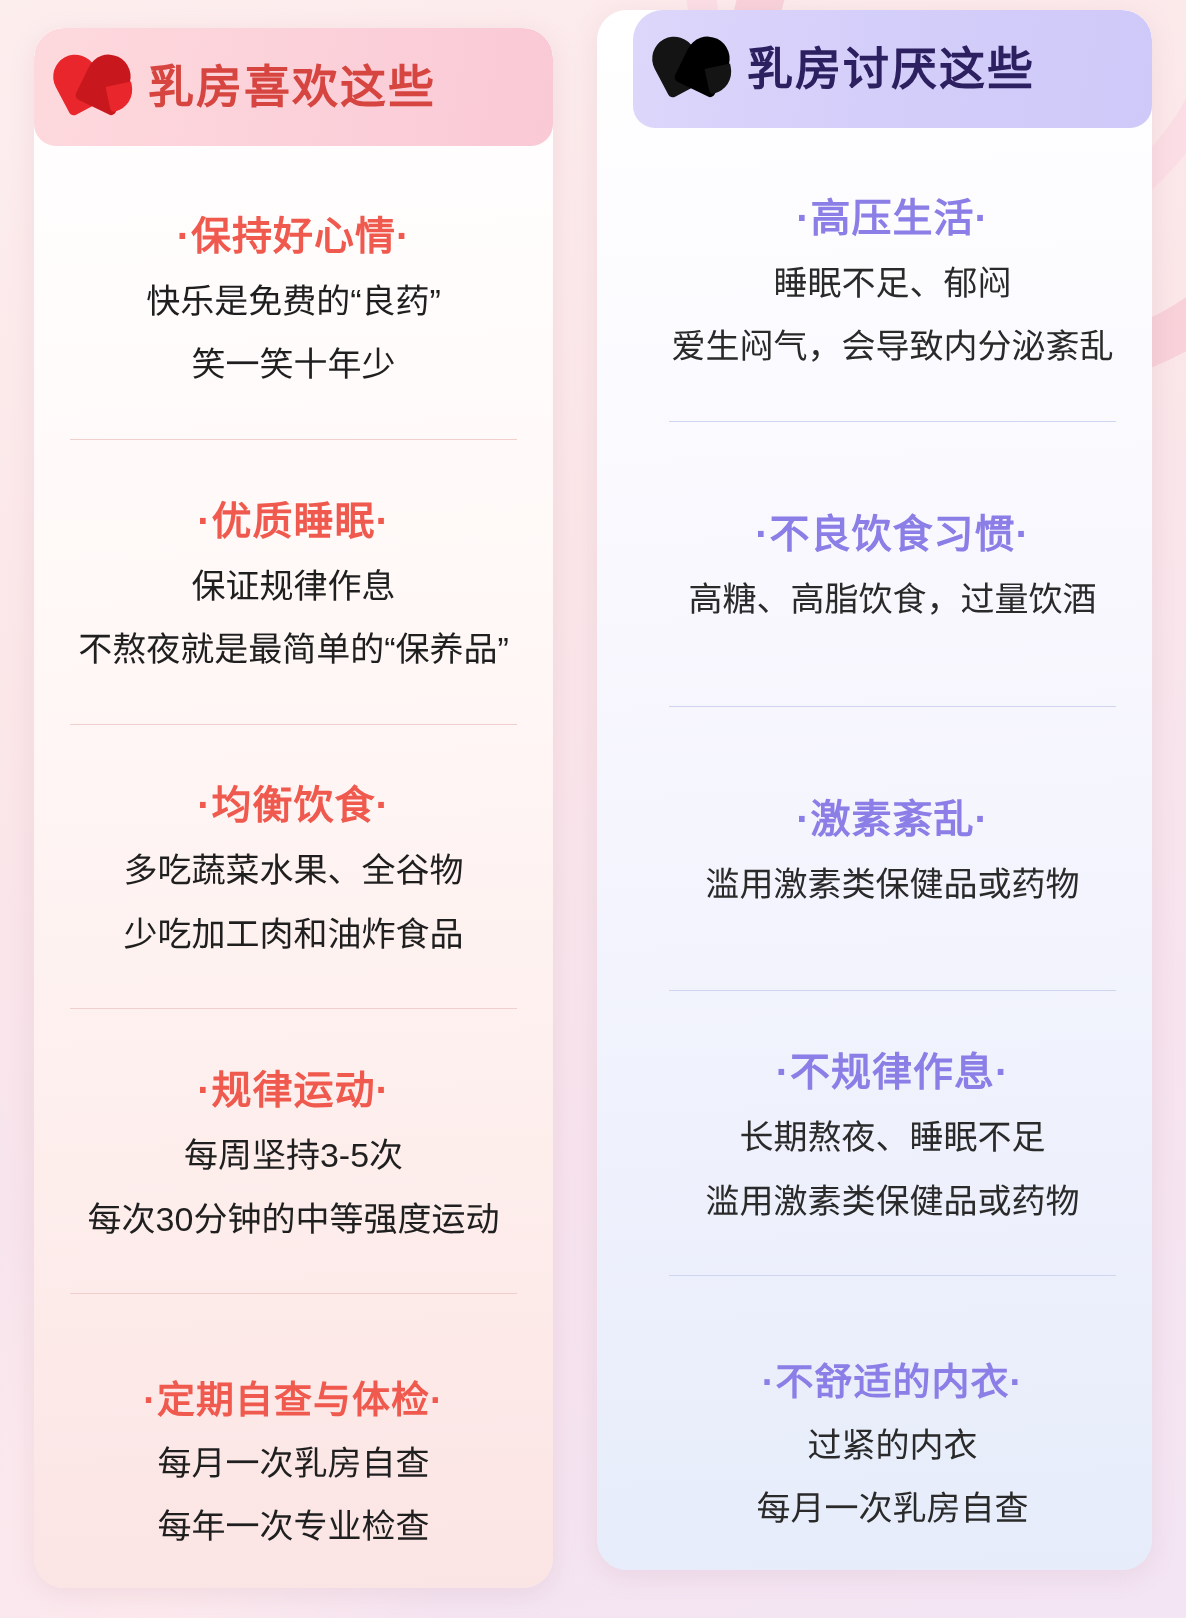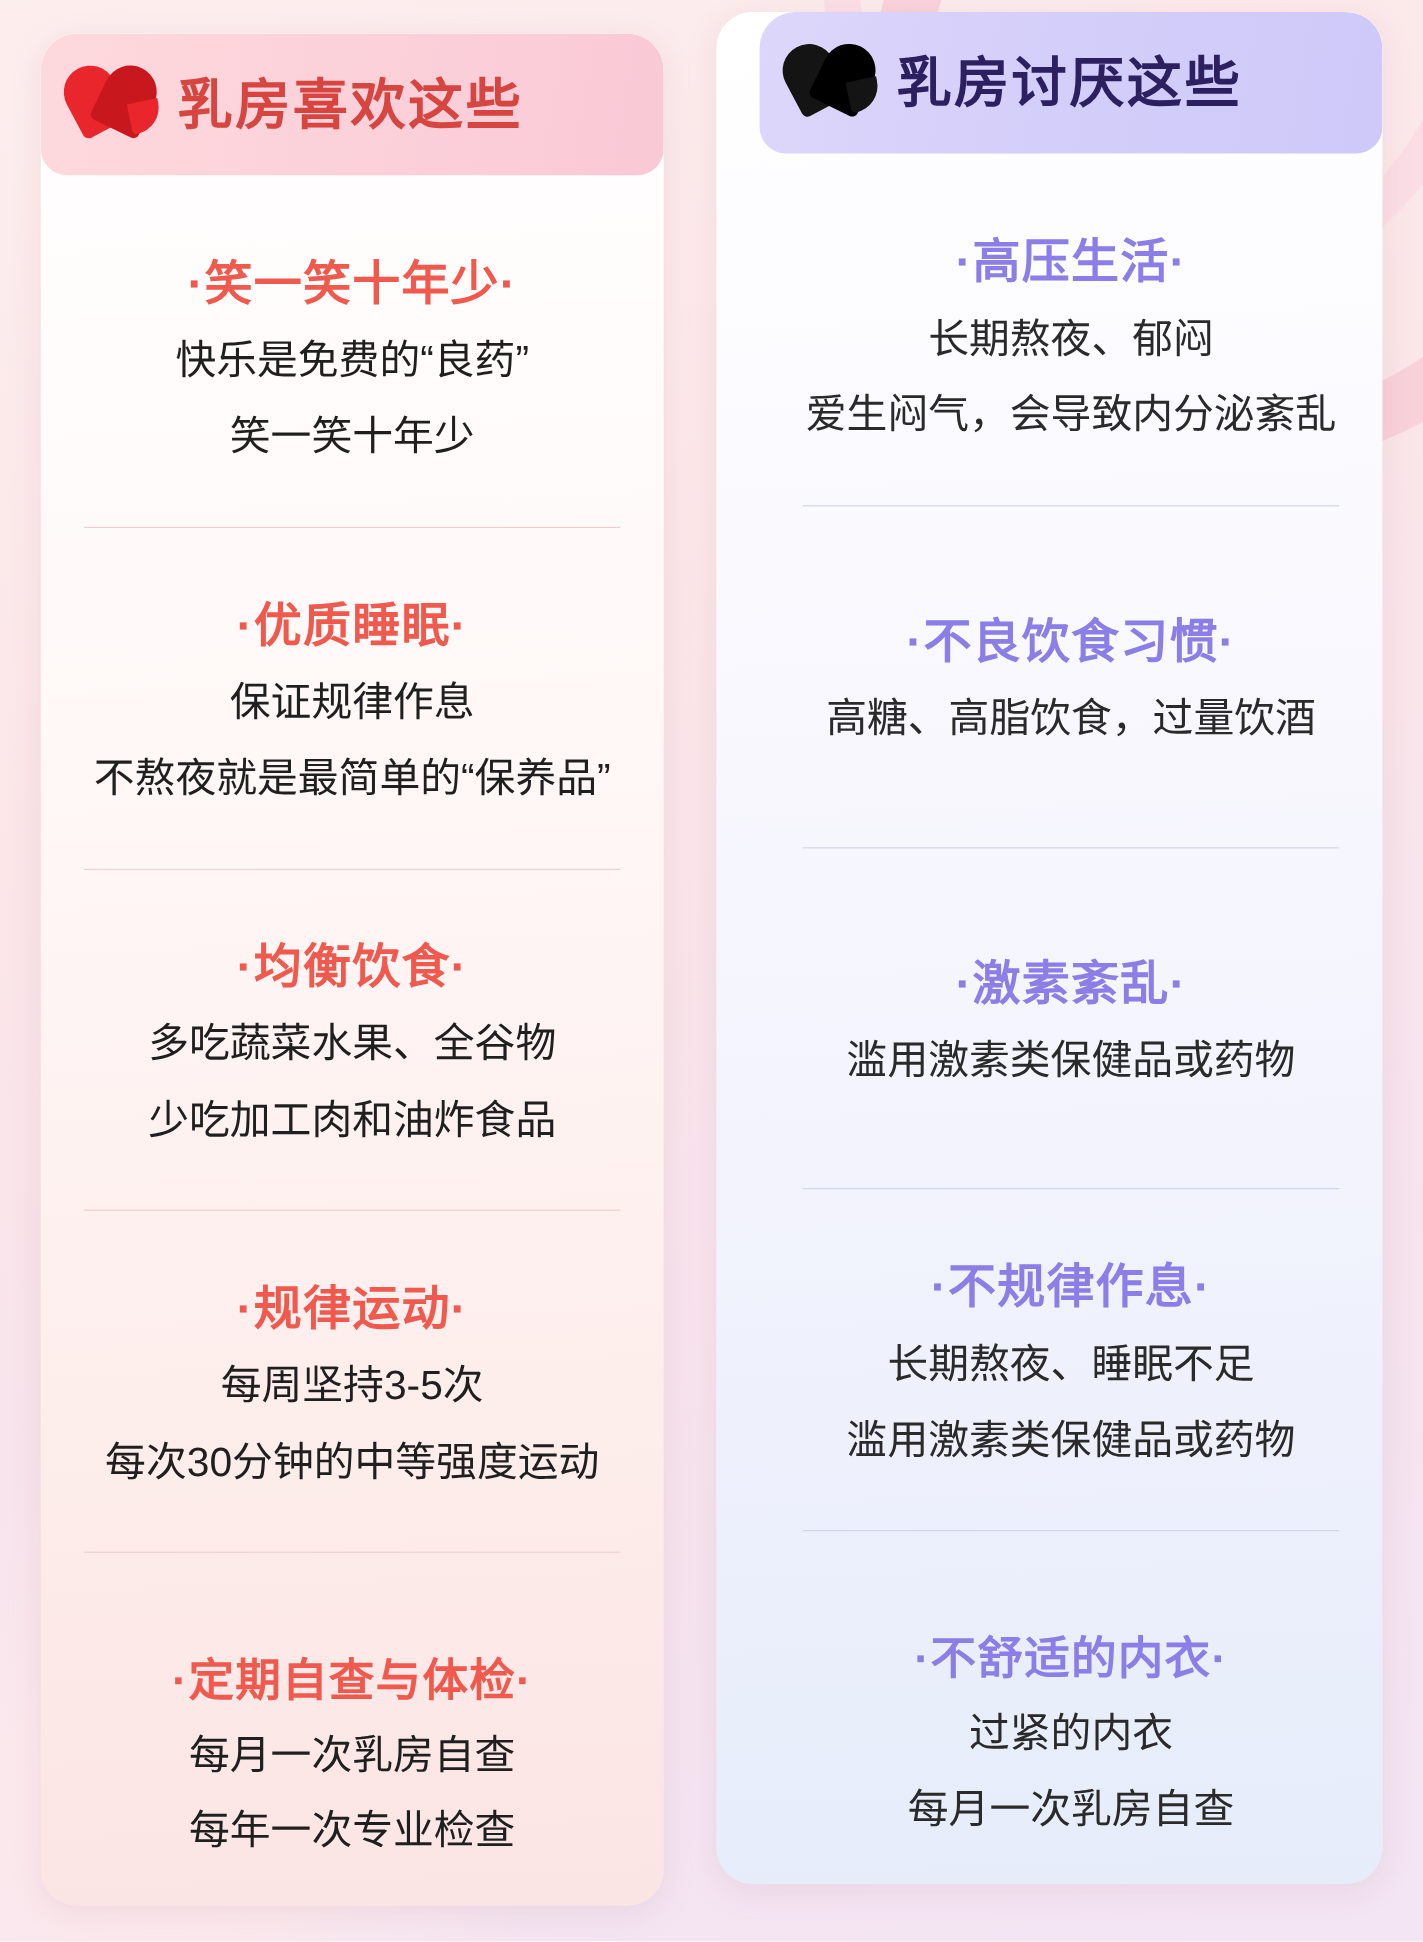--- a/index.html
+++ b/index.html
@@ -207,21 +207,21 @@
         <span class="lobe l"></span>
           <span class="lobe r"></span>
           <span class="tail"></span>
       </span>
       <h2 class="panel-title">乳房喜欢这些</h2>
     </header>
 
     <div class="items">
 
       <div class="item">
-        <div class="item-title">·笑一笑十年少·</div>
+        <div class="item-title">·保持好心情·</div>
         <div class="item-lines">
           <div class="item-line">快乐是免费的“良药”</div>
           <div class="item-line">笑一笑十年少</div>
         </div>
       </div>
 
       <div class="item">
         <div class="item-title">·优质睡眠·</div>
         <div class="item-lines">
           <div class="item-line">保证规律作息</div>
@@ -264,21 +264,21 @@
           <span class="tail"></span>
       </span>
       <h2 class="panel-title">乳房讨厌这些</h2>
     </header>
 
     <div class="items">
 
       <div class="item">
         <div class="item-title">·高压生活·</div>
         <div class="item-lines">
-          <div class="item-line">长期熬夜、郁闷</div>
+          <div class="item-line">睡眠不足、郁闷</div>
           <div class="item-line">爱生闷气，会导致内分泌紊乱</div>
         </div>
       </div>
 
       <div class="item">
         <div class="item-title">·不良饮食习惯·</div>
         <div class="item-lines">
           <div class="item-line">高糖、高脂饮食，过量饮酒</div>
         </div>
       </div>

